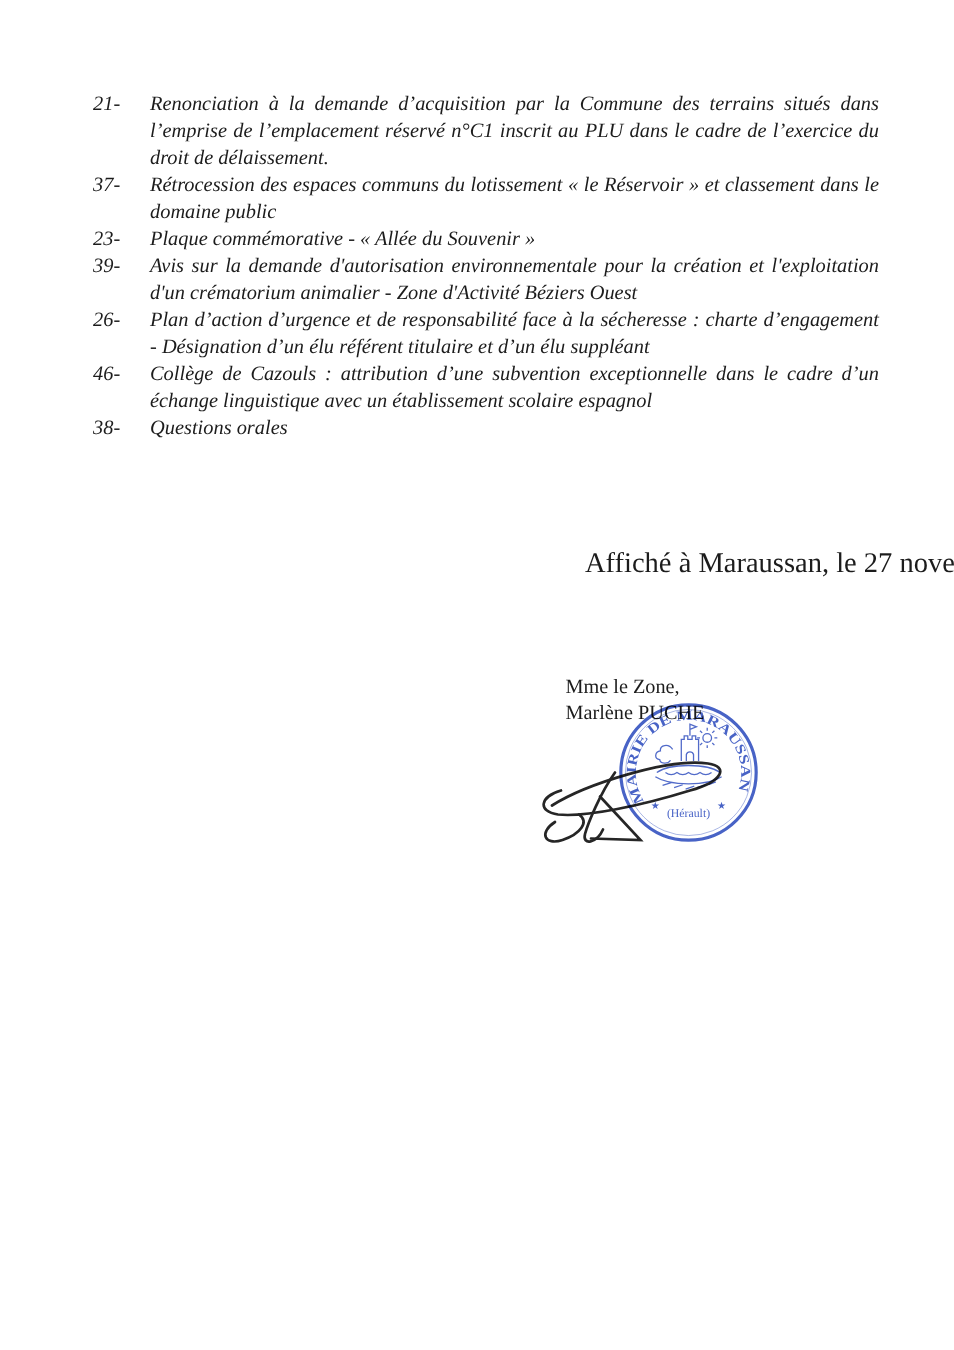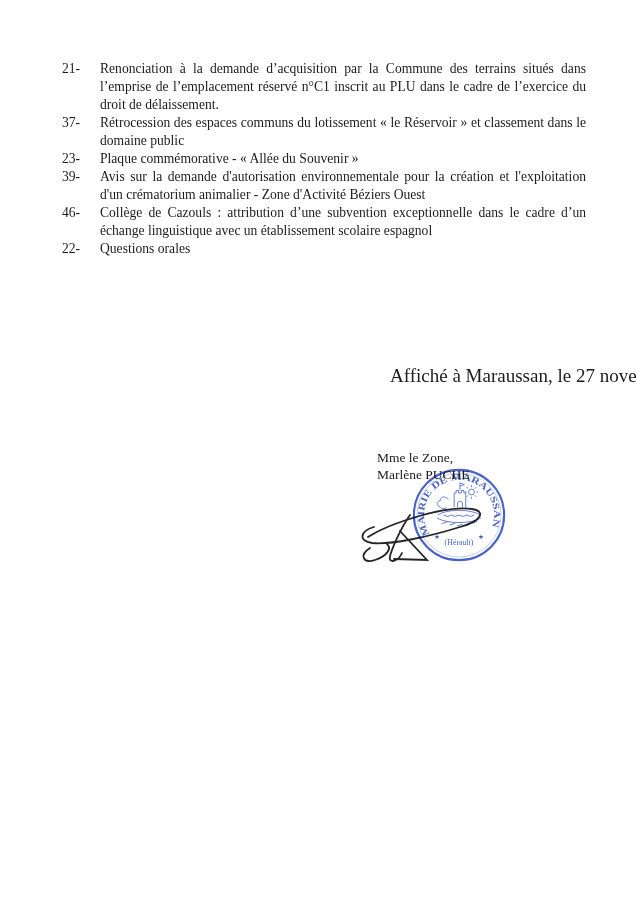--- a/index.html
+++ b/index.html
@@ -10,21 +10,21 @@
     margin:0 auto;
     background:#ffffff;
     color:#1c1c1c;
     overflow:hidden;
   }
   .agenda-list{
     position:absolute;
     left:62px;top:60px;width:524px;
     font-size:13.6px;line-height:18px;
   }
-  .agenda-item{display:flex;}
+  .agenda-item{display:flex;font-style:italic;}
   .agenda-item .num{
     width:38px;flex:0 0 38px;
     text-align:left;
   }
   .agenda-item .txt{
     flex:1;
     text-align:justify;
     text-justify:inter-word;
   }
   .posted-line{
@@ -69,25 +69,29 @@
     </div>
     <div class="agenda-item">
       <span class="num">23-</span>
       <div class="txt">Plaque commémorative - « Allée du Souvenir »</div>
     </div>
     <div class="agenda-item">
       <span class="num">39-</span>
       <div class="txt">Avis sur la demande d'autorisation environnementale pour la création et l'exploitation d'un crématorium animalier - Zone d'Activité Béziers Ouest</div>
     </div>
     <div class="agenda-item">
+      <span class="num">26-</span>
+      <div class="txt">Plan d’action d’urgence et de responsabilité face à la sécheresse : charte d’engagement - Désignation d’un élu référent titulaire et d’un élu suppléant</div>
+    </div>
+    <div class="agenda-item">
       <span class="num">46-</span>
       <div class="txt">Collège de Cazouls : attribution d’une subvention exceptionnelle dans le cadre d’un échange linguistique avec un établissement scolaire espagnol</div>
     </div>
     <div class="agenda-item">
-      <span class="num">22-</span>
+      <span class="num">38-</span>
       <div class="txt">Questions orales</div>
     </div>
   </div>
 
   <div class="posted-line">Affiché à Maraussan, le 27 novembre 2025</div>
 
   <div class="signature-block">
     <div>Mme le Zone,</div>
     <div>Marlène PUCHE</div>
   </div>

